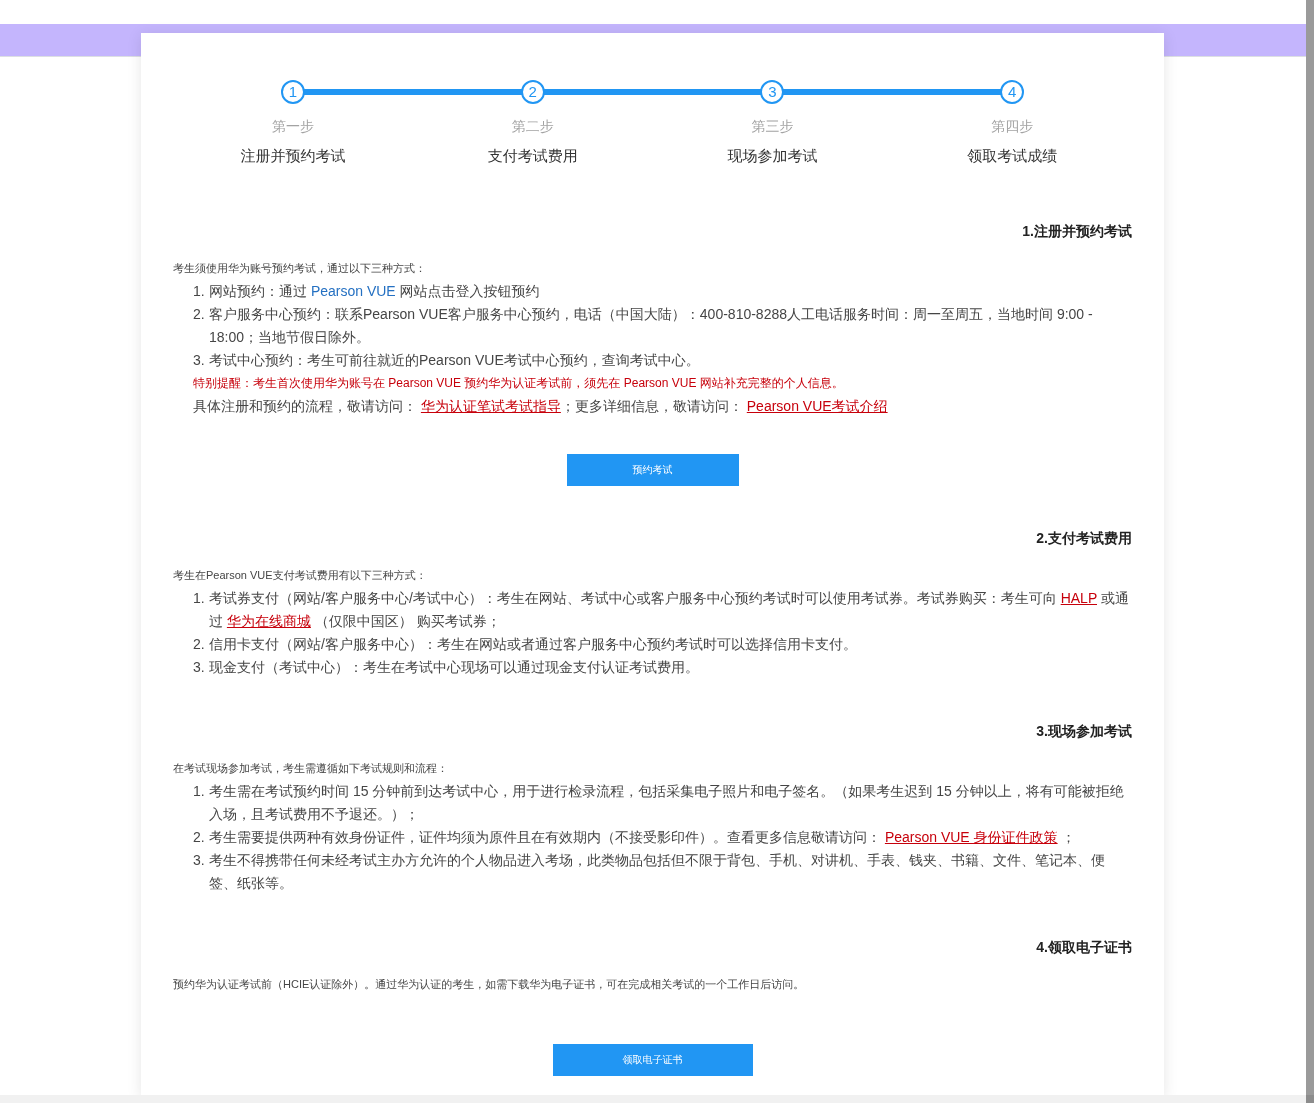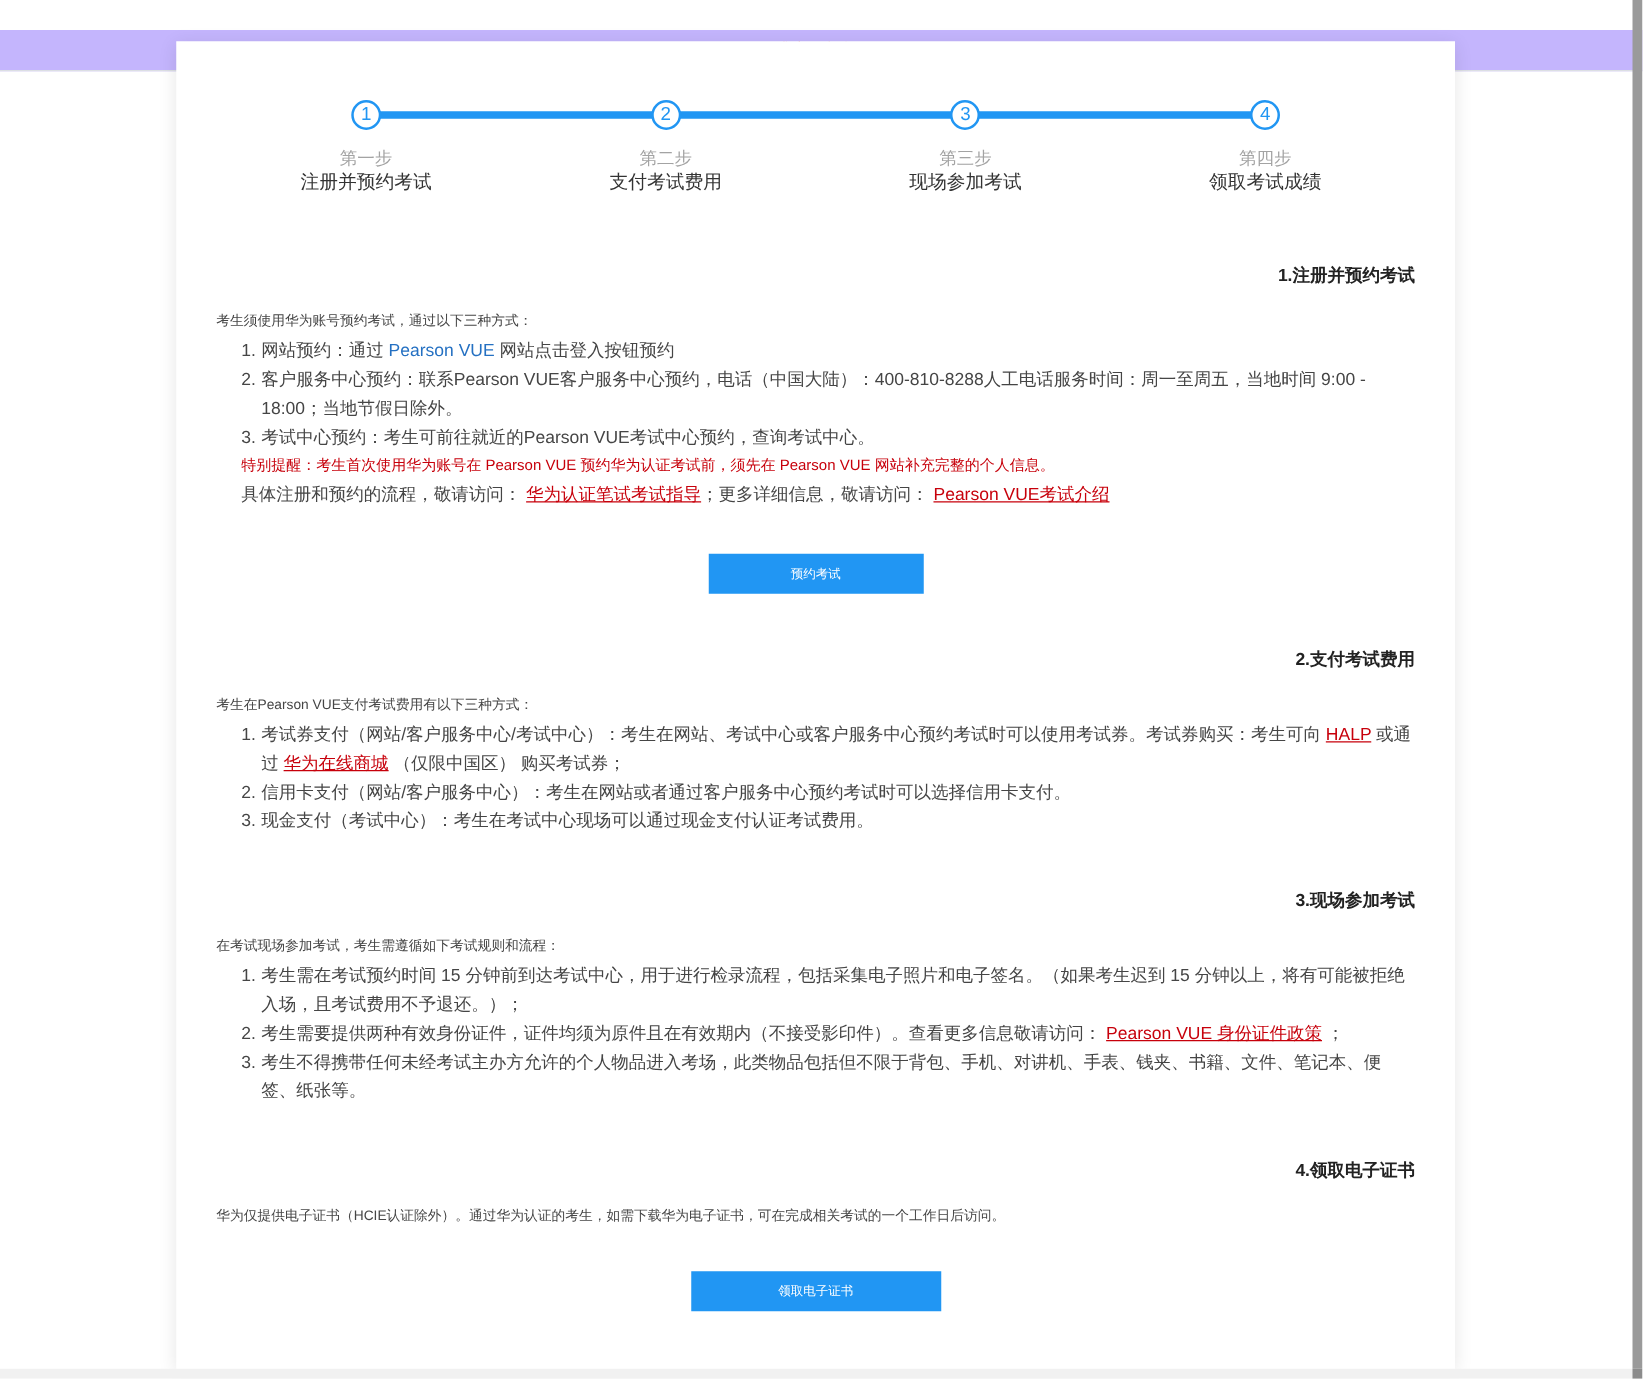--- a/index.html
+++ b/index.html
@@ -24,21 +24,21 @@
   
   .stepper { position:relative; display:flex; }
   .step-line { position:absolute; left:12.5%; right:12.5%; top:9px; height:6px; background:#2196f3; border-radius:3px; }
   .step { flex:1; text-align:center; position:relative; }
   .circle {
     position:relative; width:24px; height:24px; margin:0 auto; background:#fff;
     border:2px solid #2196f3; border-radius:50%; color:#2196f3;
     font-size:15px; line-height:20px; z-index:1;
   }
   .step-label { margin-top:14px; font-size:14px; color:#a3a3a3; }
-  .step-name  { font-size:15px; color:#333; }
+  .step-name  { margin-top:11px; font-size:15px; color:#333; }
 
   
   .sec-h { font-size:14px; font-weight:bold; color:#222; margin:44px 0 0;text-align:right; }
   .sec-h.first { margin-top:57px; }
   .intro { font-size:11px; color:#454545; line-height:23px; margin:16px 0 0; }
   .list { margin:0; }
   .li { display:flex; margin-left:20px; line-height:23px; font-size:14px; color:#454545; }
   .num { flex:none; width:16px; }
   .txt { flex:1; }
   .reminder { margin:0 0 0 20px; line-height:23px; font-size:12px; color:#c7000b; }
@@ -46,21 +46,21 @@
   a.bluelink { color:#2470c2; cursor:pointer; }
   a.redlink  { color:#c7000b; text-decoration:underline; cursor:pointer; }
 
   
   .btn {
     display:block; margin:36px auto 0; height:32px; border:none;
     background:#2196f3; color:#fff; font-size:10px; cursor:pointer;
     font-family:"Liberation Sans", sans-serif;
   }
   .btn-book { width:172px; }
-  .btn-cert { width:200px; margin-top:32px; }
+  .btn-cert { width:200px; margin-top:48px; }
 
   
   .hscroll { position:absolute; left:0; bottom:0; width:1314px; height:8px; background:#f1f1f1; }
   .vscroll { position:absolute; right:0; top:0; width:8px; height:1095px; background:#9a9a9a; }
   .scroll-corner { position:absolute; right:0; bottom:0; width:8px; height:8px; background:#8c8c8c; }
 </style>
 </head>
 <body>
 
 <div class="topbar">
@@ -143,20 +143,20 @@
       <span class="num">2.</span>
       <span class="txt"><span>考生需要提供两种有效身份证件，证件均须为原件且在有效期内（不接受影印件）。查看更多信息敬请访问： </span><a class="redlink">Pearson VUE 身份证件政策</a><span> ；</span></span>
     </div>
     <div class="li">
       <span class="num">3.</span>
       <span class="txt">考生不得携带任何未经考试主办方允许的个人物品进入考场，此类物品包括但不限于背包、手机、对讲机、手表、钱夹、书籍、文件、笔记本、便签、纸张等。</span>
     </div>
   </div>
 
   <h2 class="sec-h">4.领取电子证书</h2>
-  <p class="intro">华为仅提供电子证书（HCIE认证除外）。通过华为认证的考生，如需下载华为电子证书，可在完成相关考试的一个工作日后访问。</p>
+  <p class="intro">预约华为认证考试前（HCIE认证除外）。通过华为认证的考生，如需下载华为电子证书，可在完成相关考试的一个工作日后访问。</p>
   <button class="btn btn-cert">领取电子证书</button>
 
 </div>
 
 <div class="hscroll"></div>
 <div class="vscroll"></div>
 <div class="scroll-corner"></div>
 
 </body></html>

